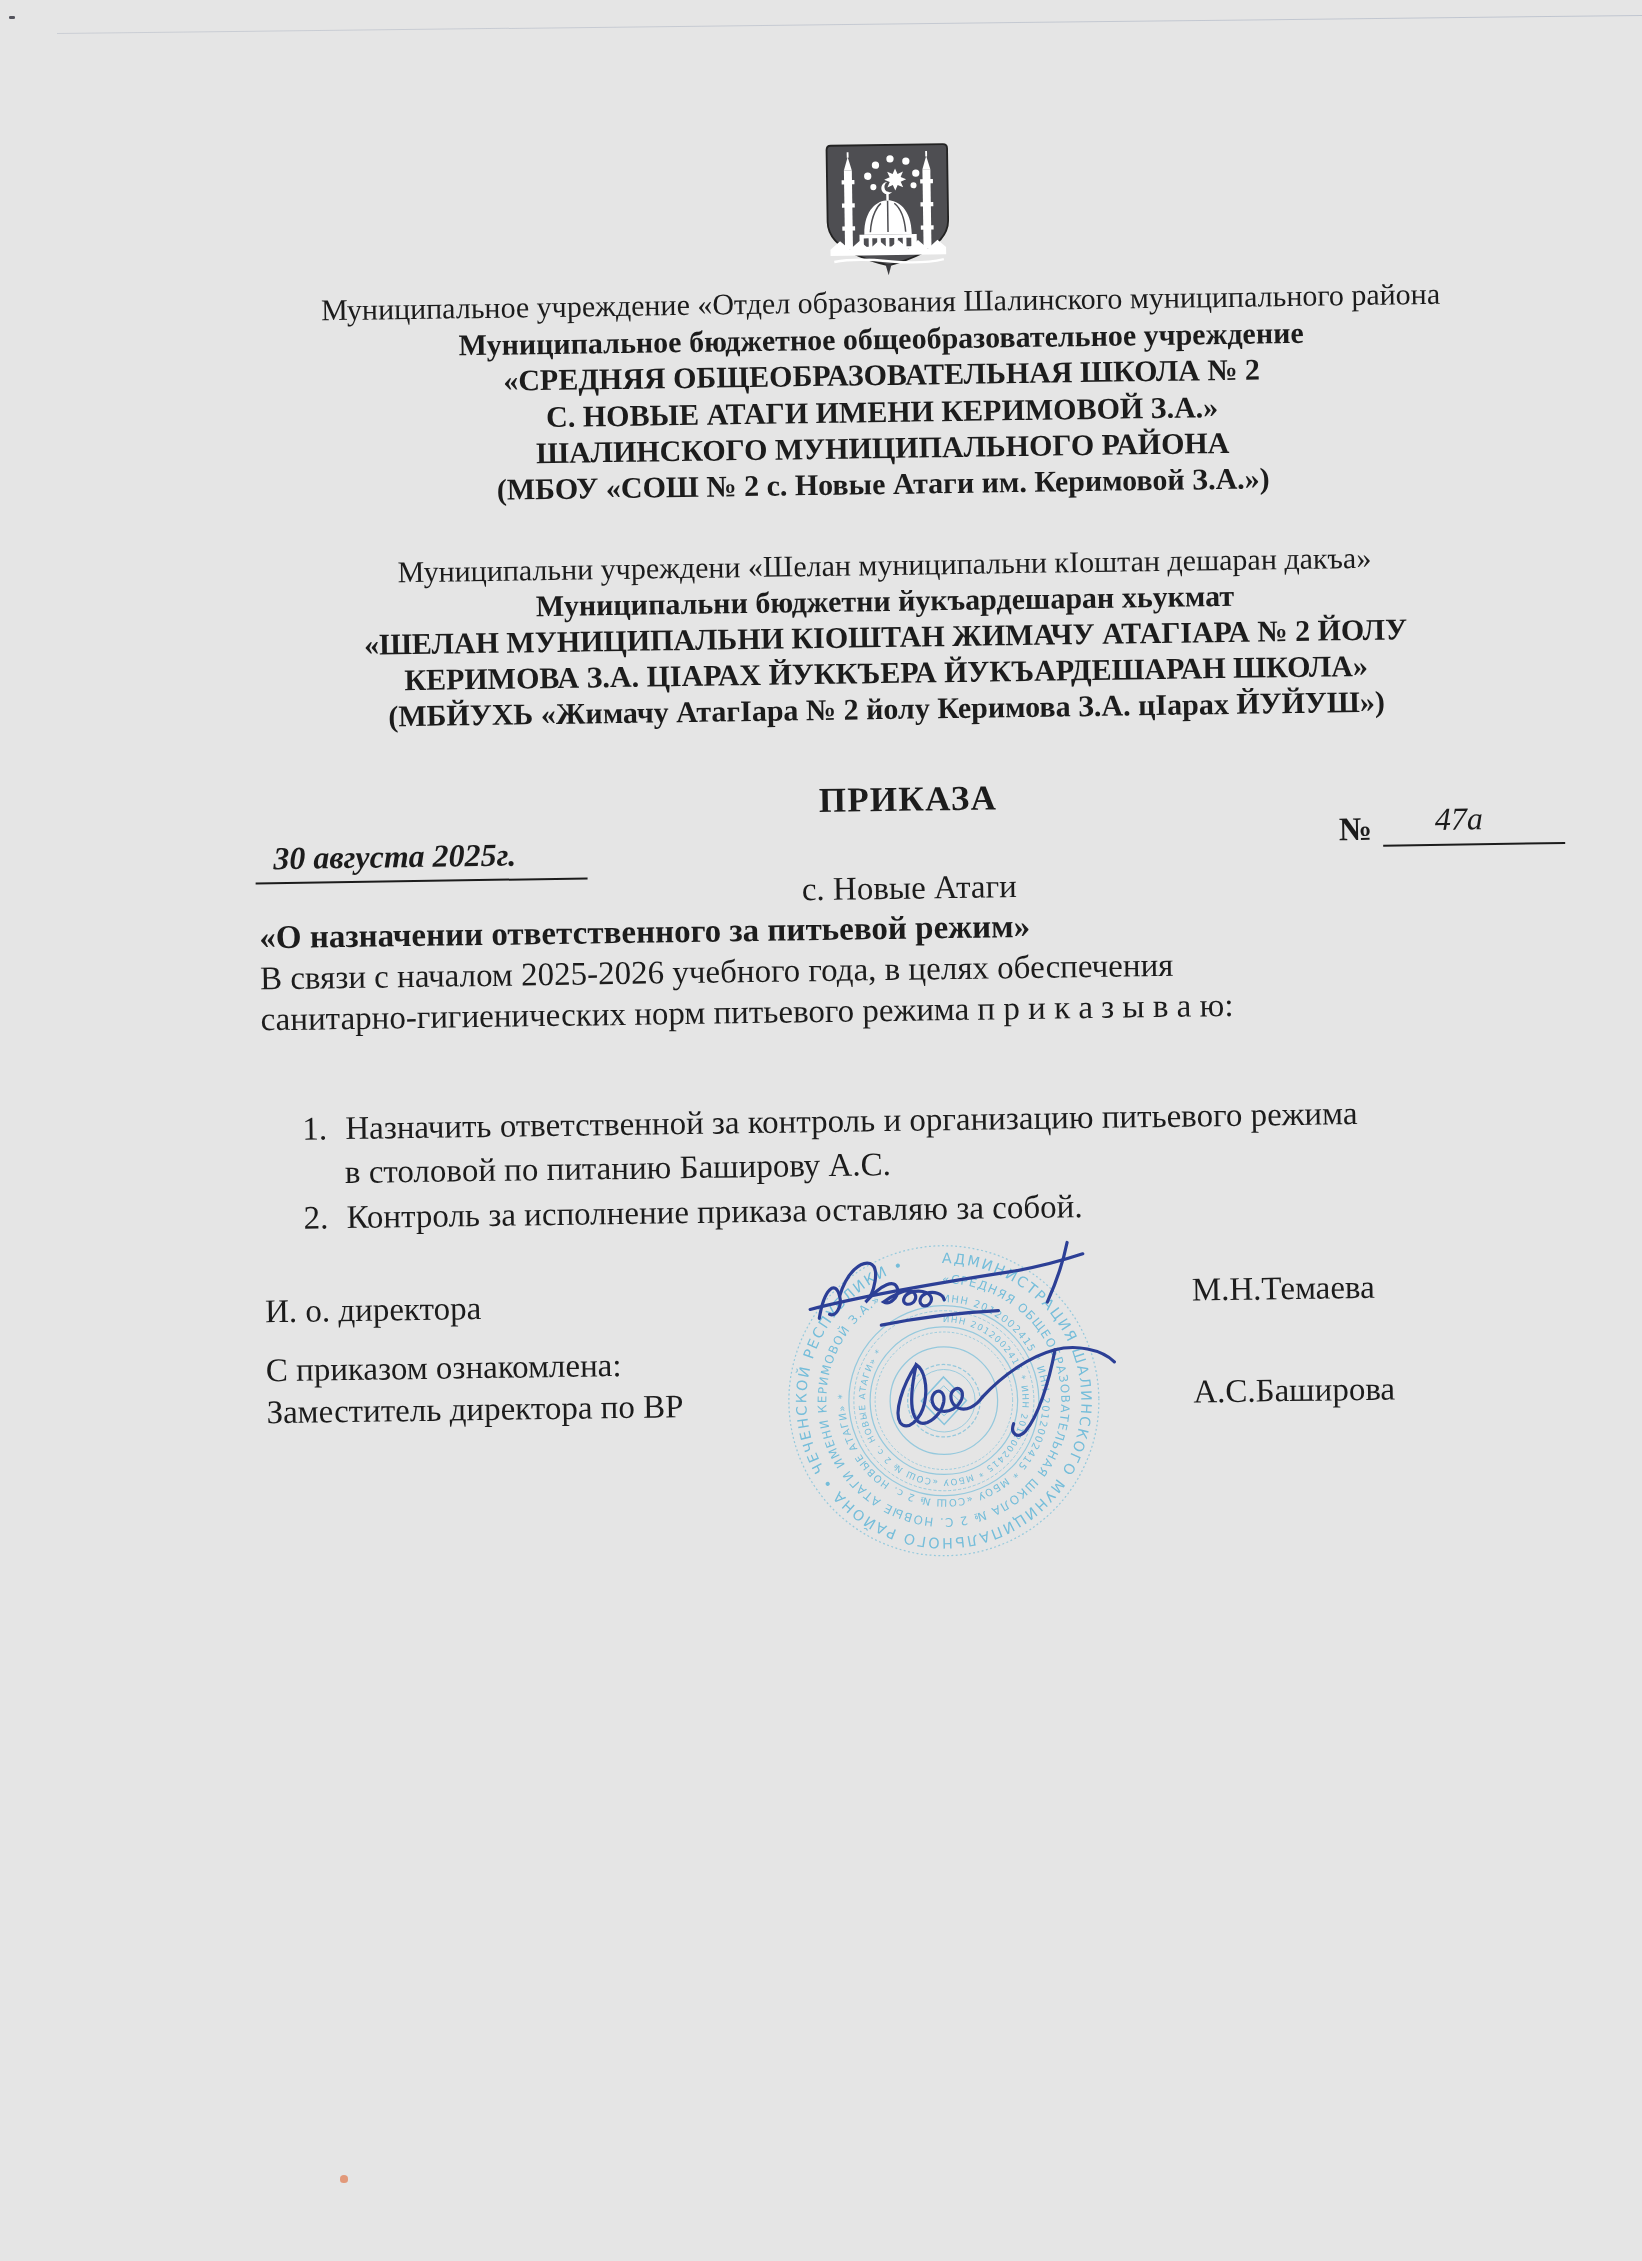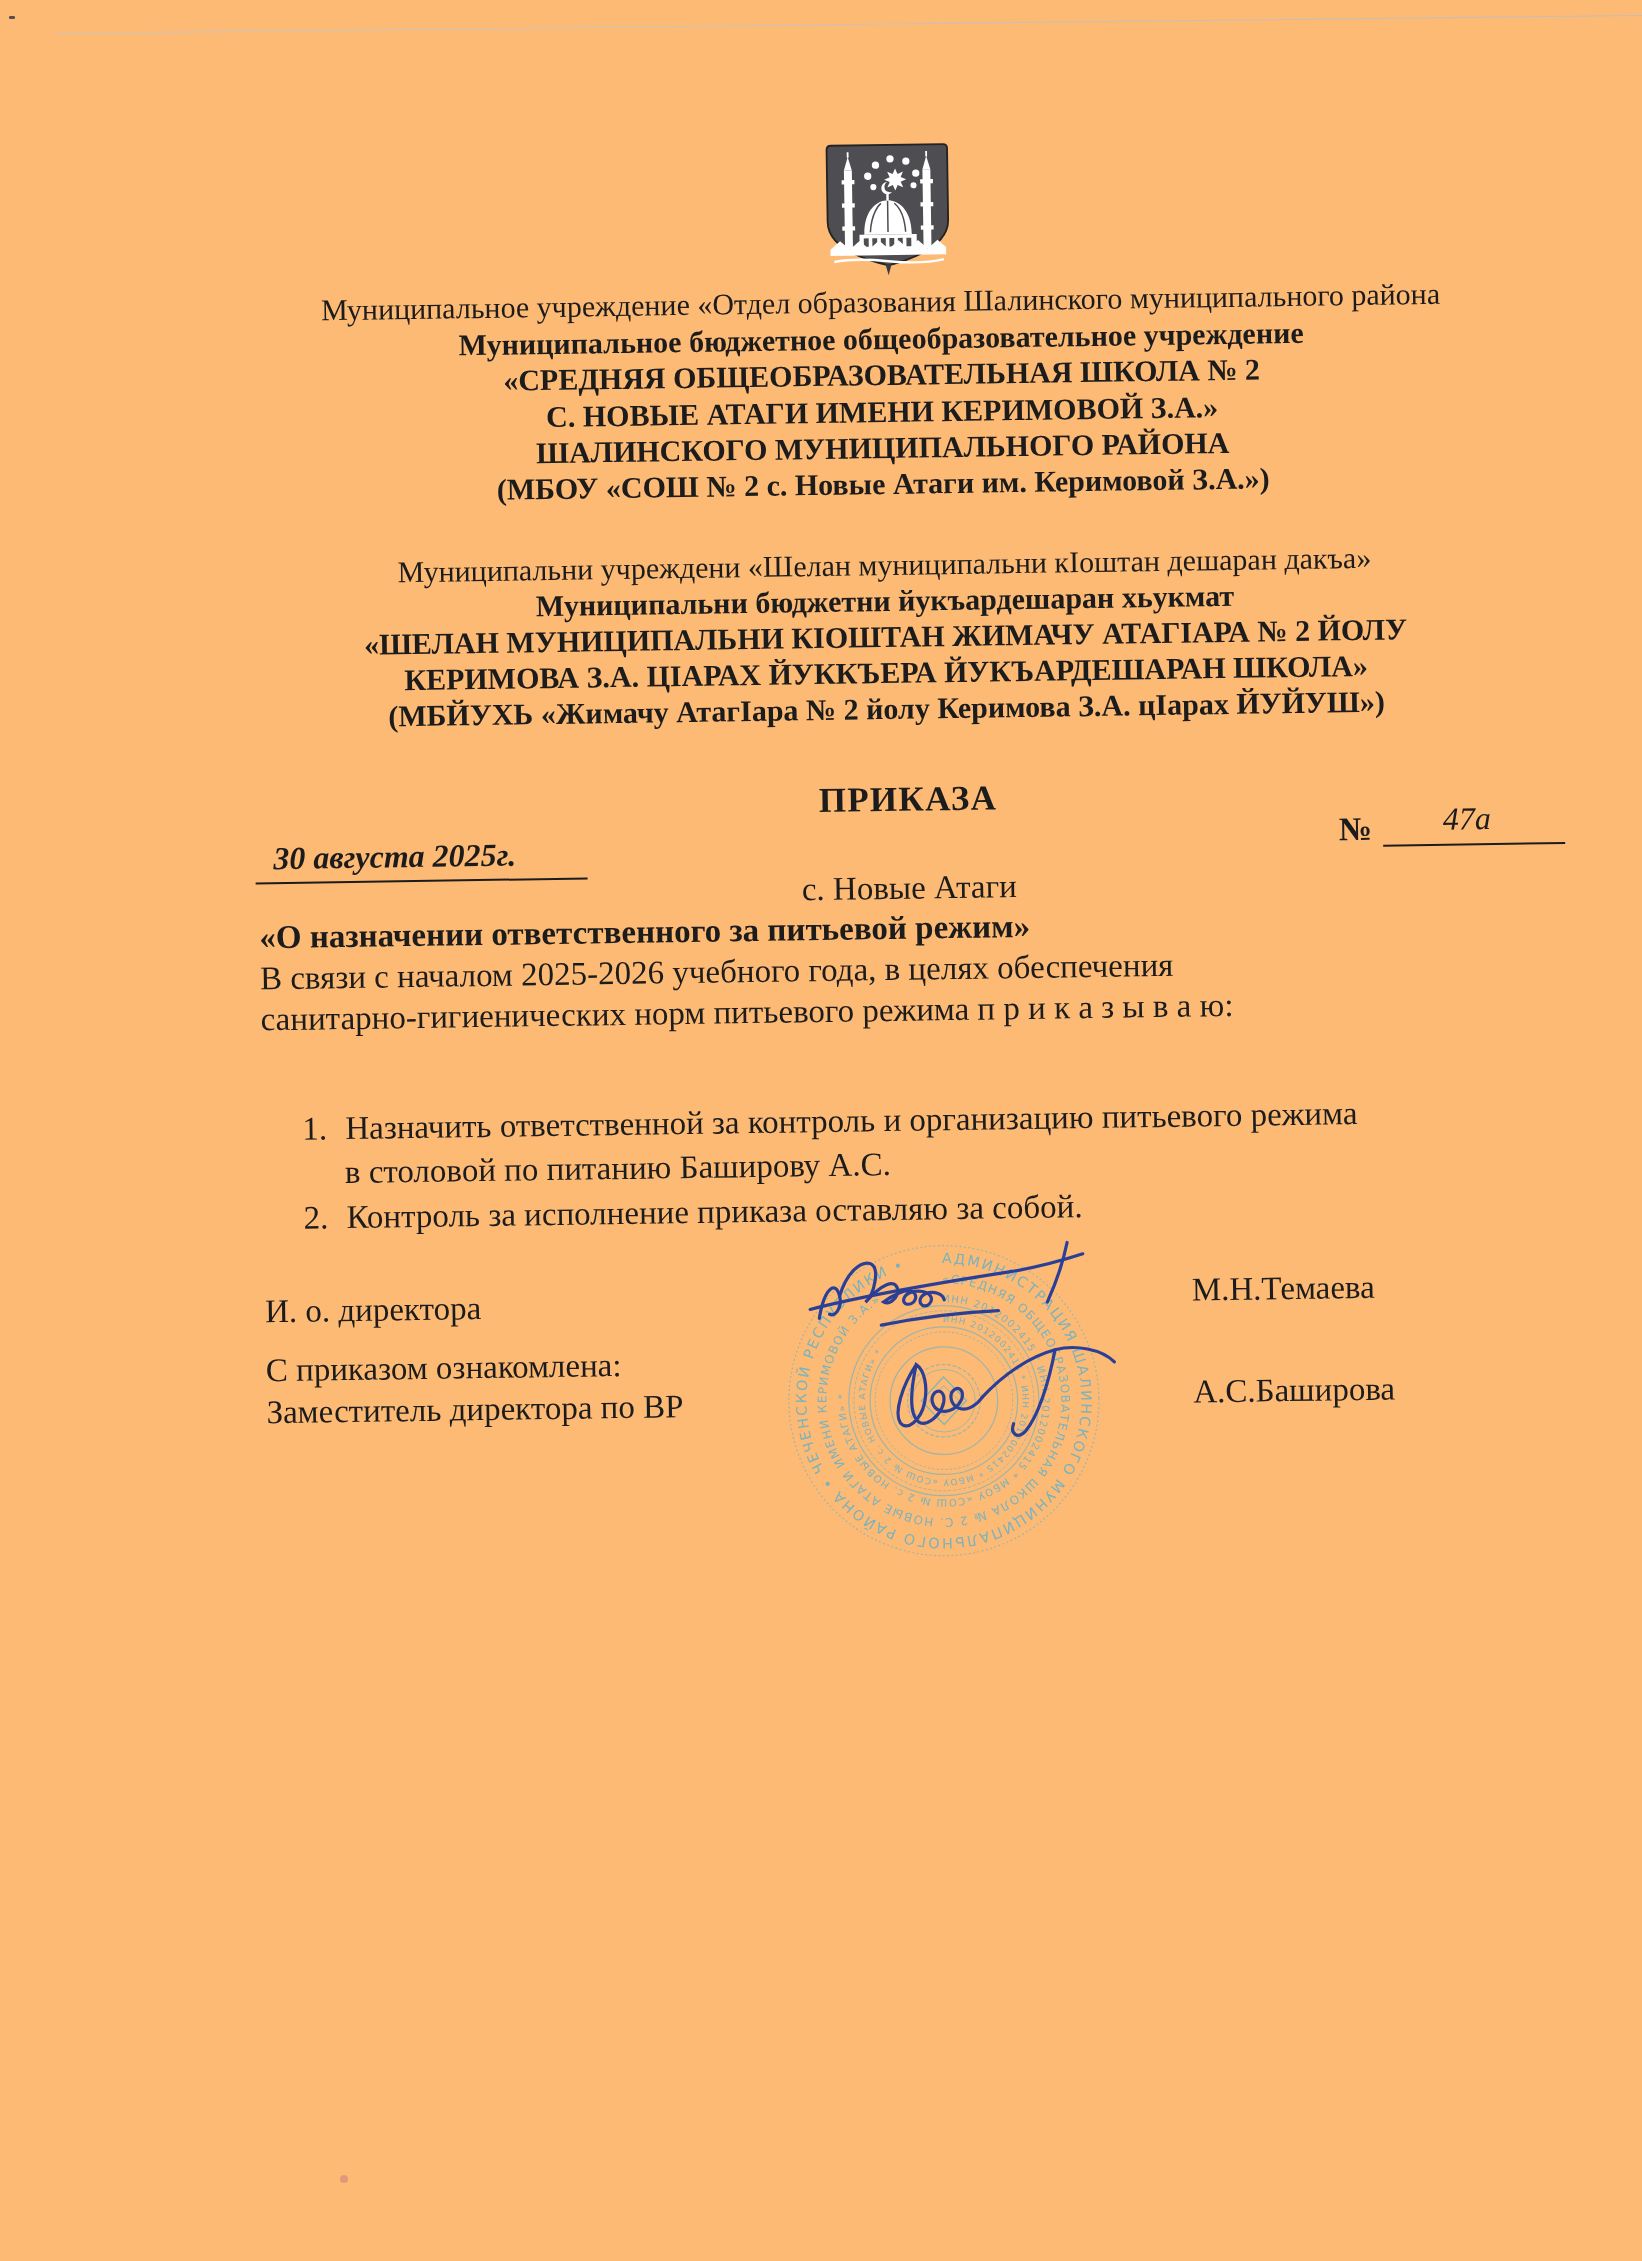--- a/index.html
+++ b/index.html
@@ -1,16 +1,16 @@
 <!DOCTYPE html>
 <html style="font-size:10.3px"><head>
 <meta charset="utf-8">
 <style>
   html,body{margin:0;padding:0;background:#ffffff;}
-  .page{position:relative;width:1643px;height:2261px;background:#fdba74;overflow:hidden;
+  .page{position:relative;width:1643px;height:2261px;background:#e5e5e5;overflow:hidden;
         font-family:"Liberation Serif","DejaVu Serif",serif;color:#1c1c1c;}
   .tilt{position:absolute;left:0;top:0;width:1643px;height:2261px;transform:rotate(-0.85deg);transform-origin:821px 837px;}
   .abs{position:absolute;}
   .hdr{left:135px;width:1507px;text-align:center;font-size:30px;white-space:nowrap;}
   .hdr.b{font-weight:bold;}
   .ctr{left:155px;width:1507px;text-align:center;white-space:nowrap;}
   .line{left:258px;white-space:nowrap;font-size:33px;}
   .b{font-weight:bold;}
   .title{font-size:35px;font-weight:bold;letter-spacing:1.3px;}
   .date{font-size:32px;font-weight:bold;font-style:italic;}
@@ -106,21 +106,21 @@
     <div class="abs hdr b" style="top:621px;">«ШЕЛАН МУНИЦИПАЛЬНИ КIОШТАН ЖИМАЧУ АТАГIАРА № 2 ЙОЛУ</div>
     <div class="abs hdr b" style="top:657px;">КЕРИМОВА З.А. ЦIАРАХ ЙУККЪЕРА ЙУКЪАРДЕШАРАН ШКОЛА»</div>
     <div class="abs hdr b" style="top:693px;">(МБЙУХЬ  «Жимачу АтагIара № 2 йолу Керимова З.А. цIарах ЙУЙУШ»)</div>
 
     <div class="abs ctr title" style="top:781px;">ПРИКАЗА</div>
 
     <div class="abs date" style="left:273px;top:832px;">30 августа 2025г.</div>
     <div class="abs rule" style="left:255px;top:874px;width:332px;"></div>
 
     <div class="abs num-label" style="left:1339px;top:819px;">№</div>
-    <div class="abs num-val" style="left:1435px;top:810px;margin-left:8px;">47а</div>
+    <div class="abs num-val" style="left:1435px;top:810px;">47а</div>
     <div class="abs rule" style="left:1383px;top:853px;width:182px;"></div>
 
     <div class="abs ctr" style="top:871px;font-size:33px;">с. Новые Атаги</div>
 
     <div class="abs line b" style="top:911px;">«О назначении ответственного за питьевой режим»</div>
     <div class="abs line" style="top:952px;">В связи с началом 2025-2026 учебного года, в целях обеспечения</div>
     <div class="abs line" style="top:993px;">санитарно-гигиенических норм питьевого режима п р и к а з ы в а ю:</div>
 
     <div class="abs line item" style="left:298px;top:1103px;">
       <span class="num">1.</span><span>Назначить ответственной за контроль и организацию питьевого режима</span>

